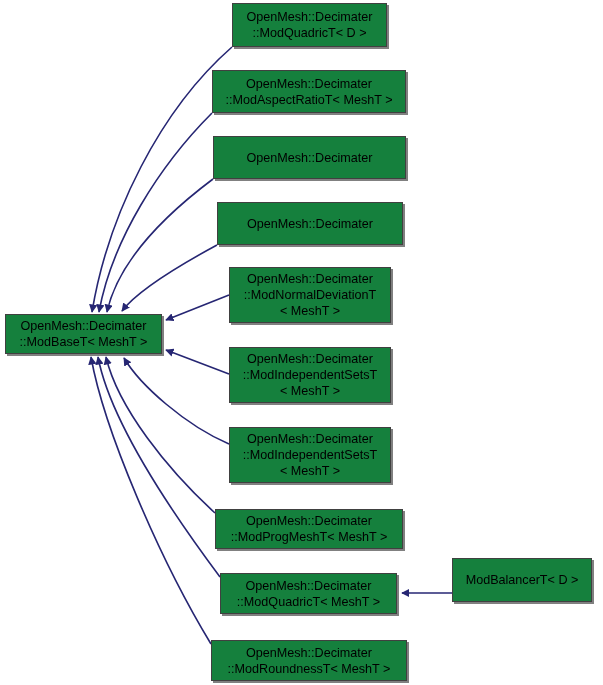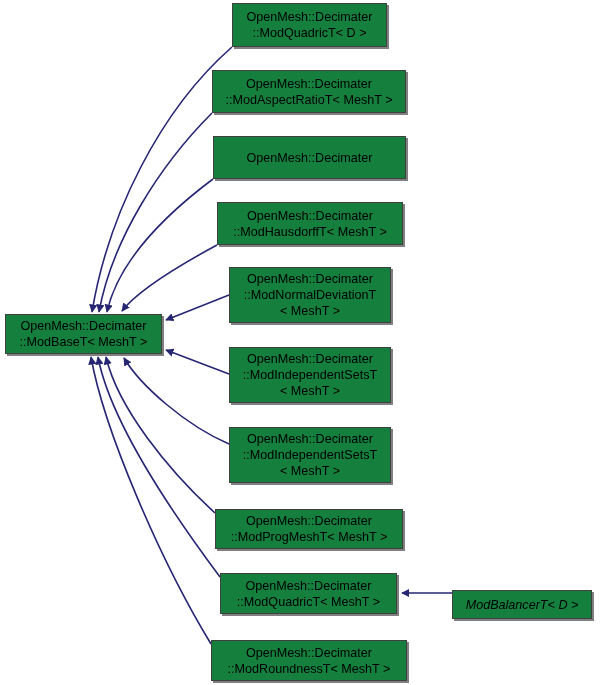--- a/index.html
+++ b/index.html
@@ -97,21 +97,20 @@
     <span class="line">OpenMesh::Decimater</span>
     <span class="line">::ModAspectRatioT&lt; MeshT &gt;</span>
   </div>
 
   <div class="uml-node" style="left:213px; top:136px; width:193px; height:43px;">
     <span class="line">OpenMesh::Decimater</span>
   </div>
 
   <div class="uml-node" style="left:217px; top:202px; width:186px; height:43px;">
     <span class="line">OpenMesh::Decimater</span>
-    <span class="line">::ModHausdorffT&lt; MeshT &gt;</span>
   </div>
 
   <div class="uml-node" style="left:229px; top:267px; width:162px; height:56px;">
     <span class="line">OpenMesh::Decimater</span>
     <span class="line">::ModNormalDeviationT</span>
     <span class="line">&lt; MeshT &gt;</span>
   </div>
 
   <div class="uml-node" style="left:229px; top:347px; width:162px; height:56px;">
     <span class="line">OpenMesh::Decimater</span>
@@ -133,17 +132,17 @@
   <div class="uml-node" style="left:220px; top:573px; width:177px; height:41px;">
     <span class="line">OpenMesh::Decimater</span>
     <span class="line">::ModQuadricT&lt; MeshT &gt;</span>
   </div>
 
   <div class="uml-node" style="left:211px; top:640px; width:196px; height:41px;">
     <span class="line">OpenMesh::Decimater</span>
     <span class="line">::ModRoundnessT&lt; MeshT &gt;</span>
   </div>
 
-  <div class="uml-node" style="left:452px; top:590px; width:140px; height:29px;font-style:italic;">
+  <div class="uml-node" style="left:452px; top:558px; width:140px; height:44px;">
     <span class="line">ModBalancerT&lt; D &gt;</span>
   </div>
 
 </div>
 
 </body></html>

